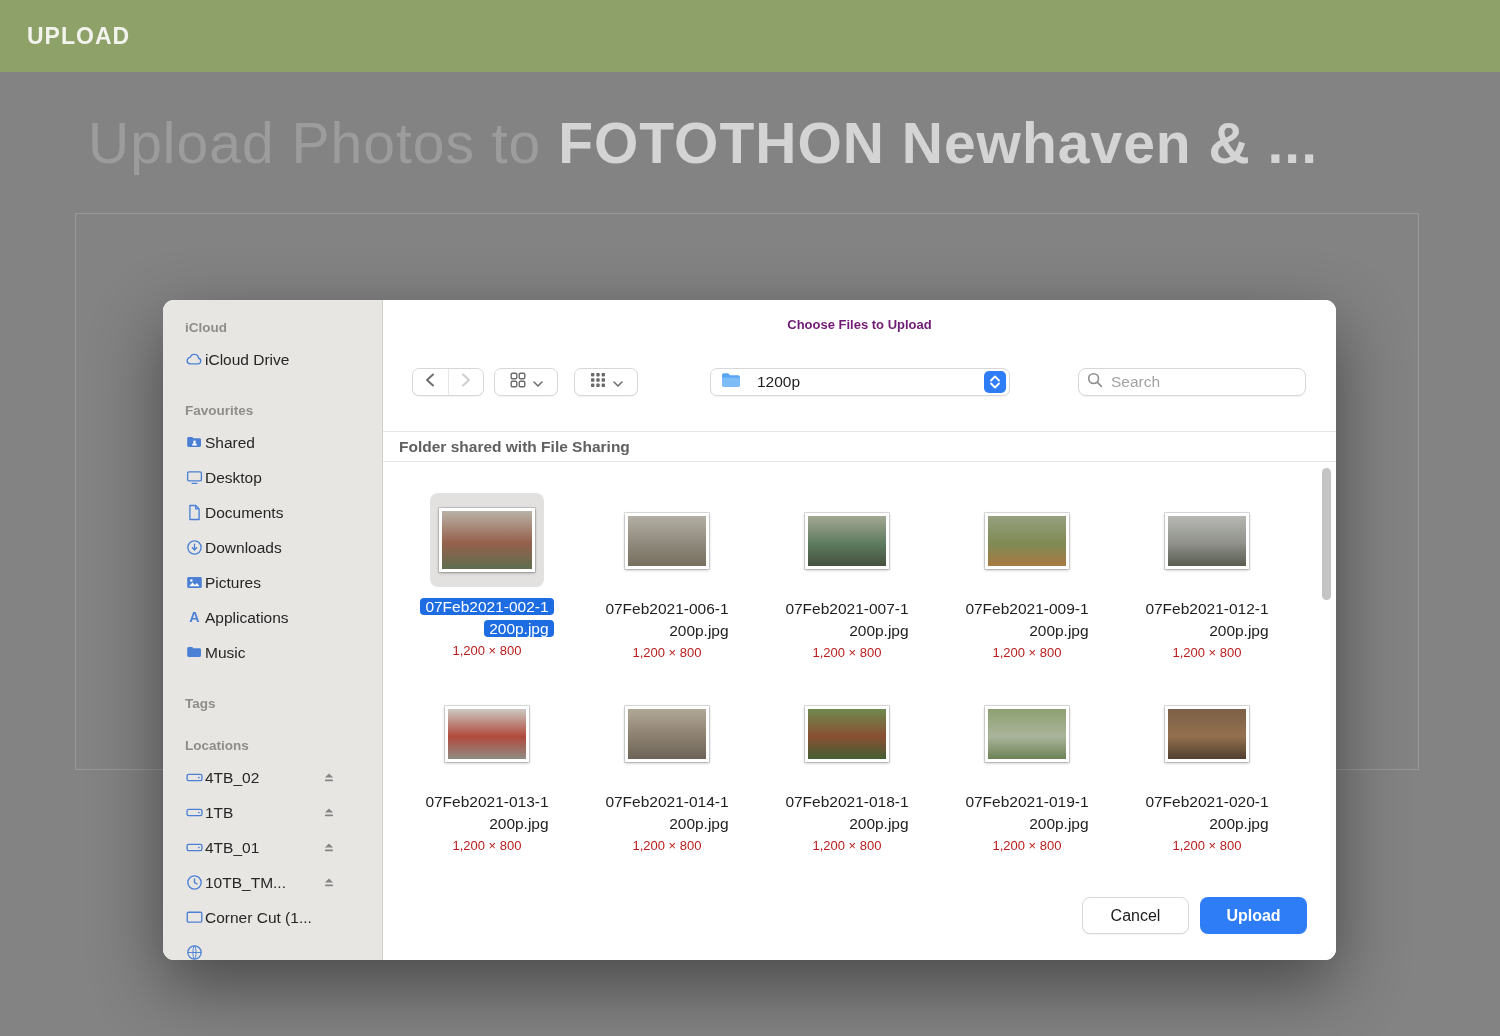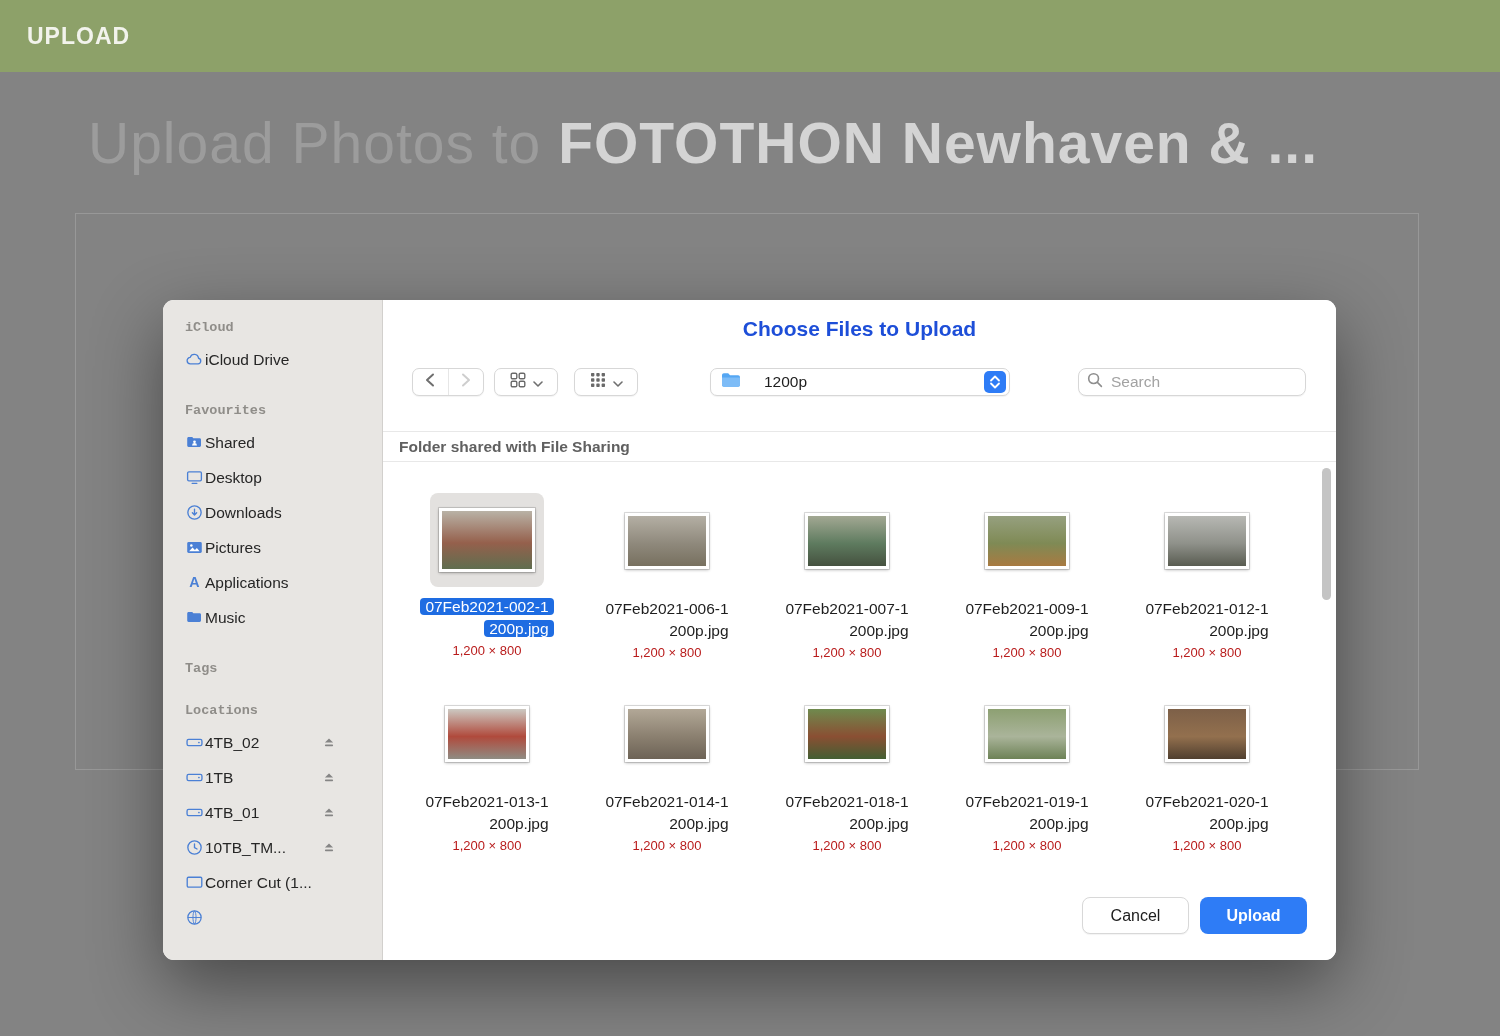--- a/index.html
+++ b/index.html
@@ -27,43 +27,43 @@
   
   .dialog { position:absolute; left:163px; top:300px; width:1173px; height:660px;
     background:#fff; border-radius:11px; overflow:hidden; display:flex;
     box-shadow:0 25px 70px rgba(0,0,0,.45); }
 
   
   .sidebar { width:220px; flex:none; background:#e8e6e3; border-right:1px solid #d2d0cd;
     padding:18px 0 0 22px; overflow:hidden; }
   .sb-sec { margin-bottom:24px; }
   .sb-title { height:18px; margin-bottom:6px; font-size:13.5px; font-weight:bold;
-    color:#8f8d89; display:flex; align-items:center;font-family:Liberation Mono, monospace; }
+    color:#8f8d89; display:flex; align-items:center; }
   .sb-item { height:35px; display:flex; align-items:center; gap:1px; padding-right:44px;
     font-size:15.5px; color:#262626; cursor:default; }
   .sb-item .ic { width:19px; height:19px; flex:none; display:flex; }
   .sb-item .eject { margin-left:auto; width:18px; height:18px; display:flex; }
 
   
   .main { flex:1; position:relative; background:#fff; }
   .dlg-title { position:absolute; top:17px; left:0; right:0; text-align:center;
-    font-size:21px; font-weight:bold; color:#1d4ed8; }
+    font-size:13px; font-weight:bold; color:#701a75; }
 
   
   .tb-btn { position:absolute; top:68px; height:28px; background:#fff;
     border:1px solid #d7d7d7; border-radius:7px; display:flex; align-items:center;
     justify-content:center; box-shadow:0 1px 1px rgba(0,0,0,.05); }
   .nav-group { left:29px; width:72px; padding:0; }
   .nav-half { flex:1; height:100%; display:flex; align-items:center; justify-content:center; }
   .nav-half + .nav-half { border-left:1px solid #e6e6e6; }
   .view-btn { gap:7px; width:64px; }
   #view-btn-1 { left:111px; }
   #view-btn-2 { left:191px; }
   .folder-select { left:327px; width:300px; justify-content:flex-start; padding:0 3px 0 10px; }
-  .folder-label { font-size:15.5px; color:#1e1e1e; margin-left:23px; flex:1; text-align:left; }
+  .folder-label { font-size:15.5px; color:#1e1e1e; margin-left:16px; flex:1; text-align:left; }
   .stepper { width:22px; height:22px; border-radius:5px; background:#2e7cf6;
     display:flex; align-items:center; justify-content:center; flex:none; }
   .search-field { left:695px; width:228px; border-radius:8px; justify-content:flex-start;
     padding-left:8px; gap:6px; }
   .search-field input { border:none; outline:none; background:transparent; width:175px;
     font-size:15.5px; color:#6d28d9; font-family:inherit; }
   .search-field input::placeholder { color:#a2a2a2; }
 
   
   .section-bar { position:absolute; top:131px; left:0; right:0; height:31px;
@@ -140,20 +140,29 @@
             <svg width="19" height="19" viewBox="0 0 24 24" xmlns="http://www.w3.org/2000/svg">
               <rect x="3.3" y="4.8" width="17.4" height="11.4" rx="1.6" fill="none" stroke="#4b80d5" stroke-width="1.7"></rect>
               <path d="M9 19.4h6" stroke="#4b80d5" stroke-width="1.7" stroke-linecap="round"></path>
             </svg>
           </span>
           <span>Desktop</span>
         </div>
         <div class="sb-item">
           <span class="ic">
             <svg width="19" height="19" viewBox="0 0 24 24" xmlns="http://www.w3.org/2000/svg">
+              <path d="M6.2 3.2h7.4l4.2 4.3v13.3H6.2z" fill="none" stroke="#4b80d5" stroke-width="1.7" stroke-linejoin="round"></path>
+              <path d="M13.6 3.2v4.3h4.2" fill="none" stroke="#4b80d5" stroke-width="1.7" stroke-linejoin="round"></path>
+            </svg>
+          </span>
+          <span>Documents</span>
+        </div>
+        <div class="sb-item">
+          <span class="ic">
+            <svg width="19" height="19" viewBox="0 0 24 24" xmlns="http://www.w3.org/2000/svg">
               <circle cx="12" cy="12" r="8.4" fill="none" stroke="#4b80d5" stroke-width="1.7"></circle>
               <path d="M12 7.8v7M9.3 12.4l2.7 2.7 2.7-2.7" fill="none" stroke="#4b80d5" stroke-width="1.7" stroke-linecap="round" stroke-linejoin="round"></path>
             </svg>
           </span>
           <span>Downloads</span>
         </div>
         <div class="sb-item">
           <span class="ic">
             <svg width="19" height="19" viewBox="0 0 24 24" xmlns="http://www.w3.org/2000/svg">
               <rect x="2.8" y="5" width="18.4" height="14" rx="1.8" fill="#4b80d5"></rect>

